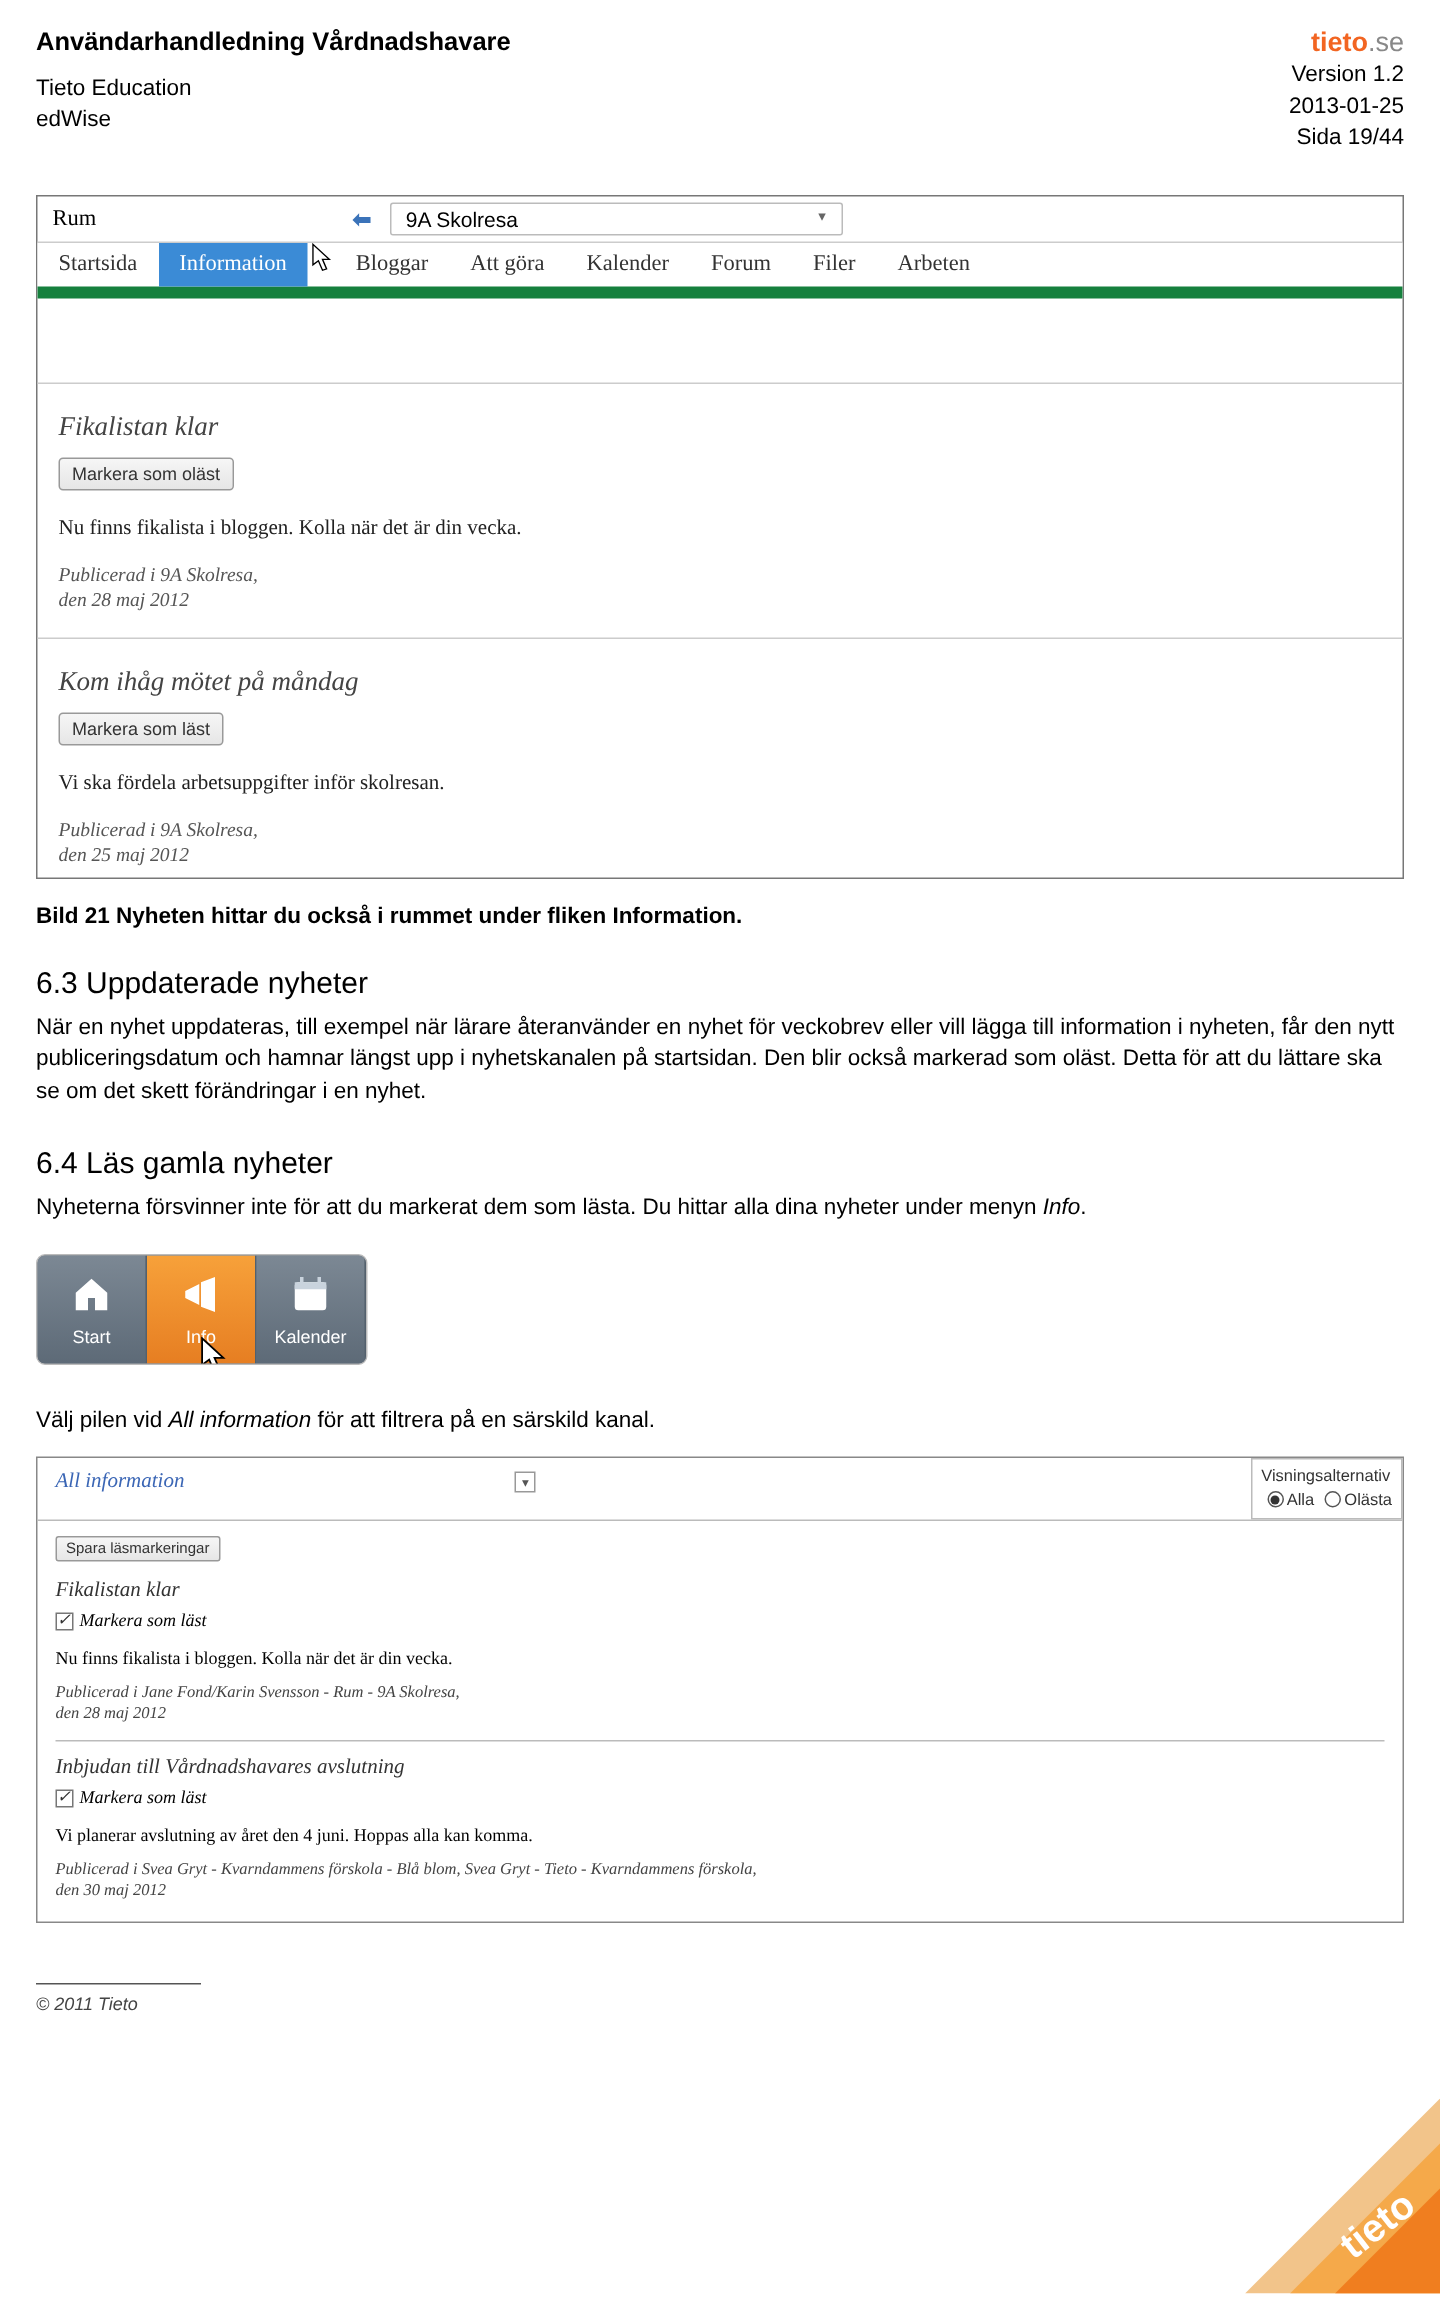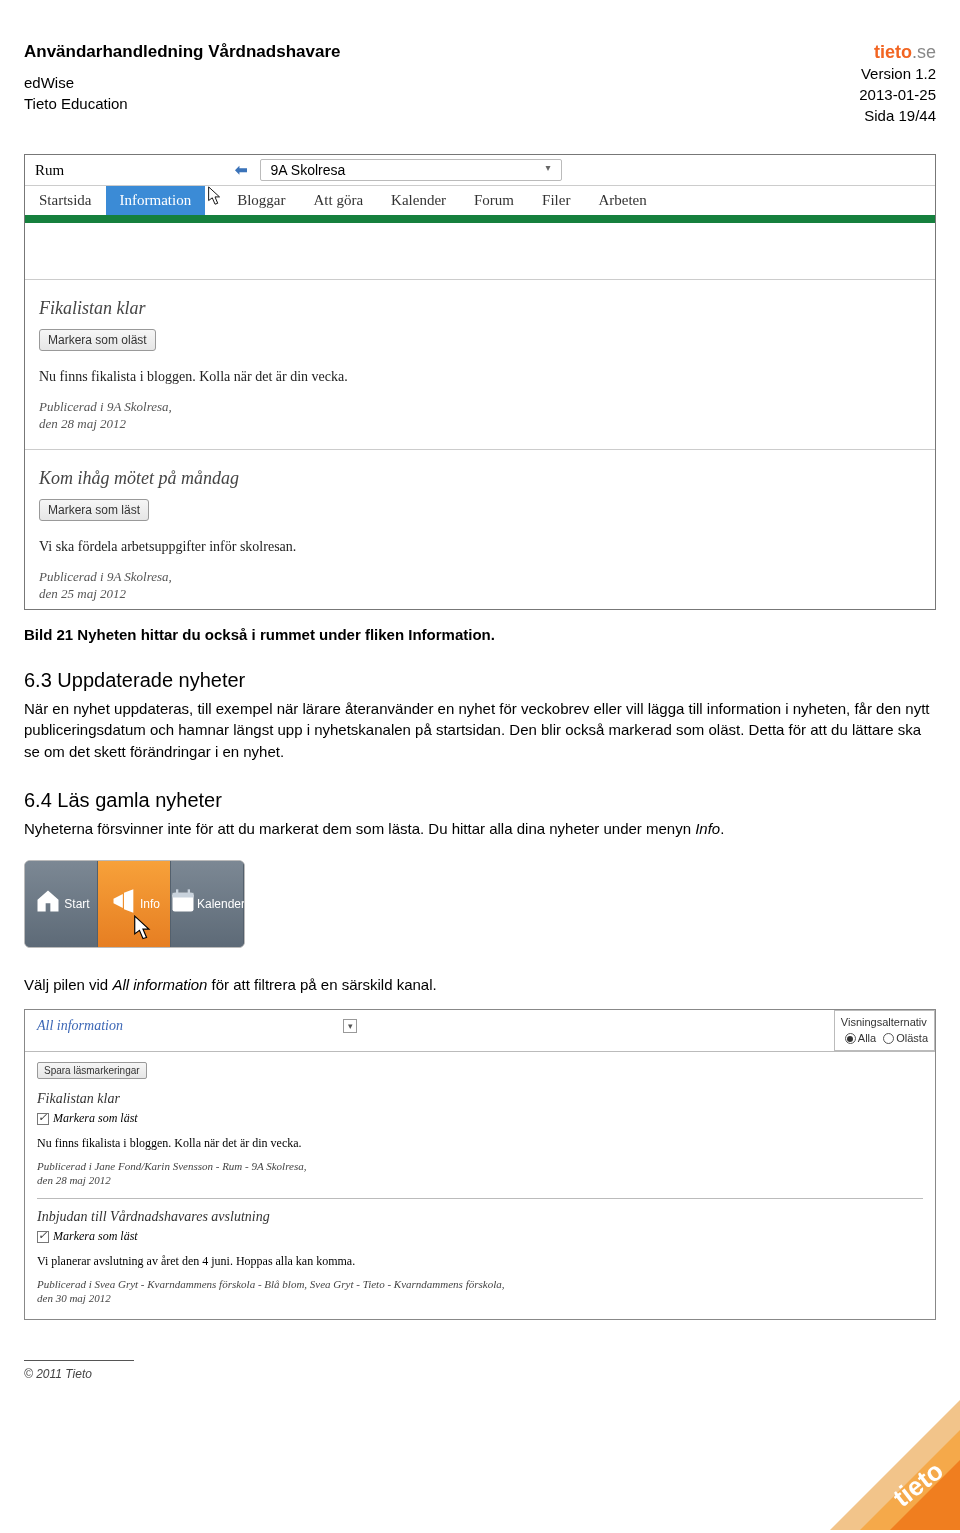--- a/index.html
+++ b/index.html
@@ -6,21 +6,21 @@
     margin:0;
     font-family:Arial,Helvetica,sans-serif;
     font-size:15px;
     color:#000;
     background:#fff;
     width:960px;
     min-height:1533px;
     position:relative;
   }
   .page{padding:18px 24px 40px 24px;}
-  .header-row{display:flex;justify-content:space-between;align-items:flex-start;margin-top:24px;}
+  .header-row{display:flex;justify-content:space-between;align-items:flex-start;}
   .doc-title{font-weight:bold;font-size:17px;margin:0 0 10px 0;}
   .subhead-left{line-height:1.4;}
   .subhead-right{text-align:right;line-height:1.4;}
   .brand{font-size:18px;}
   .brand-main{font-weight:bold;color:#f26522;}
   .brand-dom{color:#888;}
 
   
   .shot{border:1px solid #777;margin-top:28px;background:#fff;}
   .shot .top-bar{display:flex;align-items:center;border-bottom:1px solid #ccc;padding:4px 10px;font-family:Georgia,serif;font-size:15px;}
@@ -41,21 +41,21 @@
   .pub{font-style:italic;color:#555;font-size:13px;margin-top:14px;line-height:1.3;border-top:0;}
   .sep{border-top:1px solid #ccc;margin-top:10px;}
 
   .caption{font-weight:bold;margin:16px 0 18px 0;}
   .section-h{font-size:20px;margin:26px 0 6px 0;font-weight:normal;font-family:Arial;}
   p.para{line-height:1.45;margin:4px 0 12px 0;}
   .italic{font-style:italic;}
 
   
   .iconstrip{border:1px solid #bbb;display:inline-flex;margin-top:8px;background:#697480;border-radius:6px;overflow:hidden;position:relative;}
-  .ic{width:72px;height:86px;display:flex;flex-direction:row;align-items:center;justify-content:center;color:#fff;font-size:12px;border-right:1px solid #53606d;background:linear-gradient(#7c8894,#5d6a77);}
+  .ic{width:72px;height:72px;display:flex;flex-direction:column;align-items:center;justify-content:center;color:#fff;font-size:12px;border-right:1px solid #53606d;background:linear-gradient(#7c8894,#5d6a77);}
   .ic:last-child{border-right:0;}
   .ic.active{background:linear-gradient(#f7a13a,#e67e22);}
   .ic .glyph{width:32px;height:32px;margin-bottom:5px;display:flex;align-items:center;justify-content:center;}
   .strip-cursor{position:absolute;left:108px;top:54px;}
 
   
   .info-shot{border:1px solid #888;margin-top:14px;font-family:Georgia,serif;}
   .info-top{display:flex;justify-content:space-between;align-items:flex-start;border-bottom:1px solid #bbb;}
   .info-top-left{padding:8px 12px;color:#3b66b5;font-style:italic;font-size:14px;display:flex;align-items:center;gap:220px;}
   .drop-chev{border:1px solid #999;padding:1px 4px;font-size:9px;color:#555;font-style:normal;font-family:Arial;}
@@ -81,22 +81,22 @@
 </style>
 </head>
 <body>
 
 <div class="page">
 
   <div class="header-row">
     <div>
       <div class="doc-title">Användarhandledning Vårdnadshavare</div>
       <div class="subhead-left">
+        <div>Tieto Education</div>
         <div>edWise</div>
-        <div>Tieto Education</div>
       </div>
     </div>
     <div style="text-align:right;">
       <div class="brand">
         <span class="brand-main">tieto</span><span class="brand-dom">.se</span>
       </div>
       <div class="subhead-right">
         <div>Version 1.2</div>
         <div>2013-01-25</div>
         <div>Sida 19/44</div>

